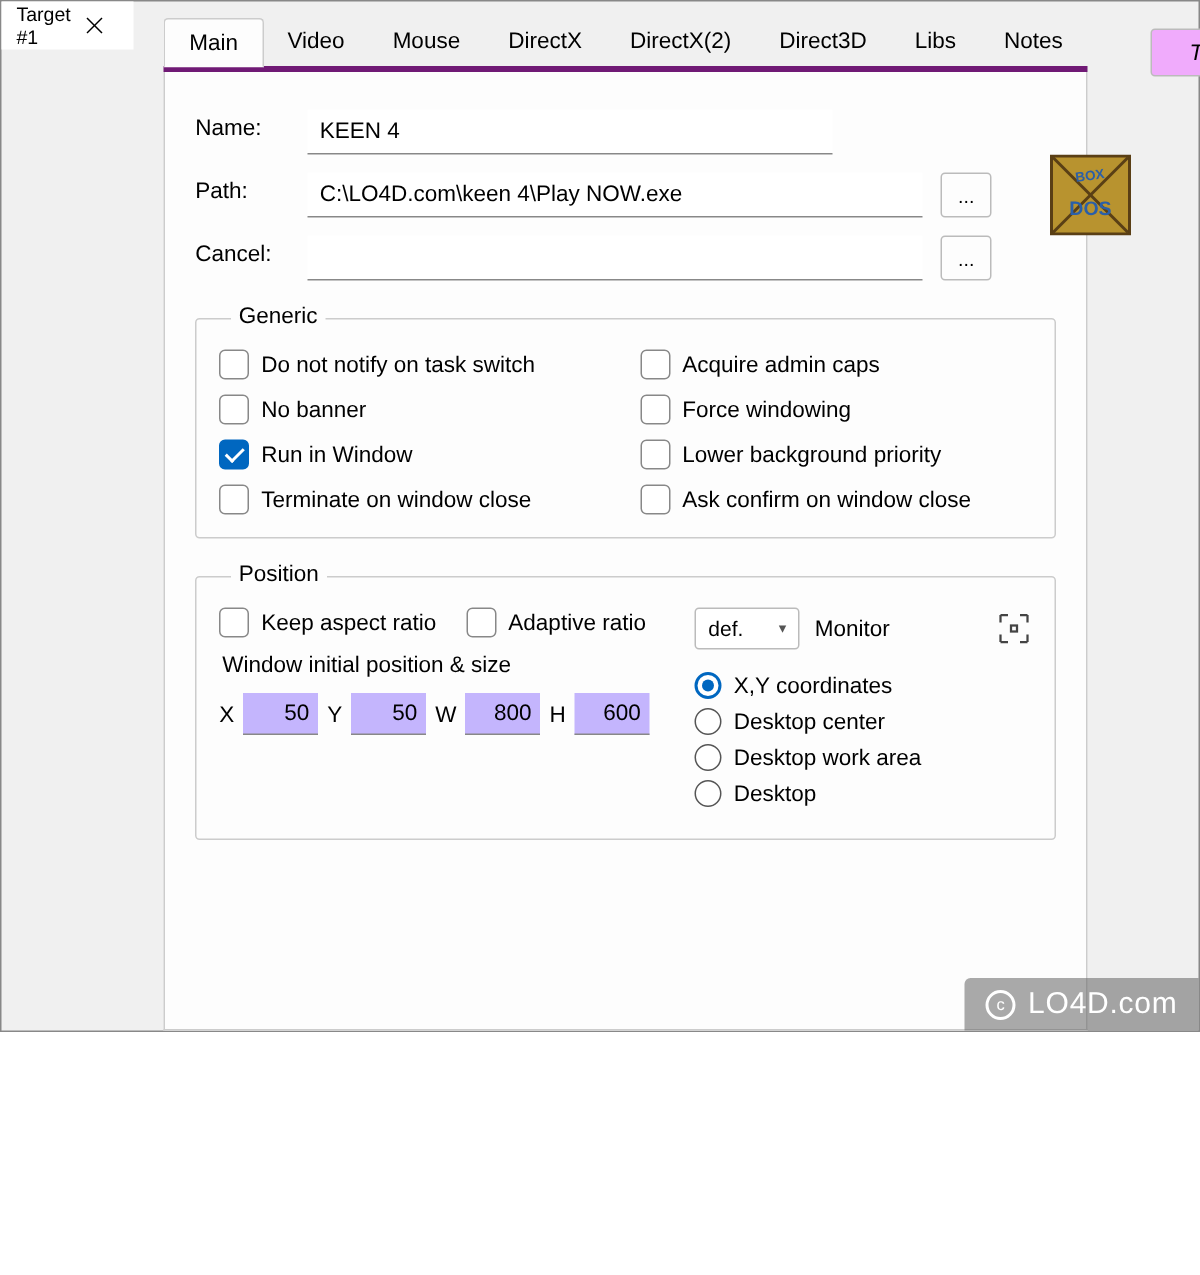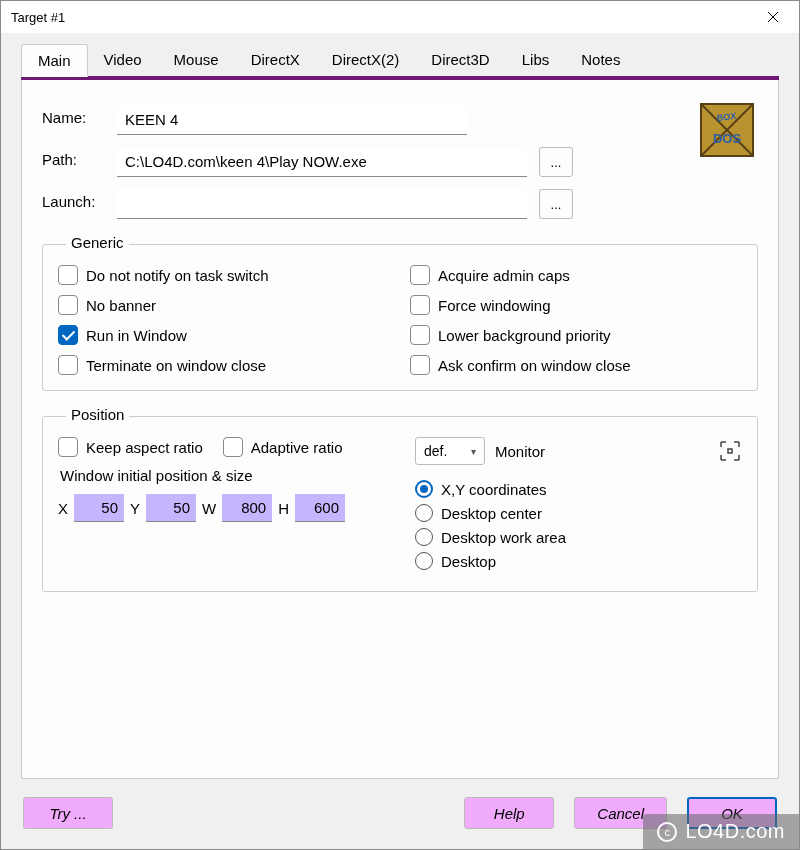--- a/index.html
+++ b/index.html
@@ -1,17 +1,17 @@
 <!DOCTYPE html>
 <html><head>
 <meta charset="utf-8">
 <style>
 * { box-sizing: border-box; font-family: 'Segoe UI', Tahoma, sans-serif; }
 body { margin: 0; padding: 0; background: #fff; }
-.window { width: 800px; height: 850px; border: 1px solid #888; background: #f0f0f0; position: relative; display: flex; flex-direction: column; }
+.window { width: 800px; height: 688px; border: 1px solid #888; background: #f0f0f0; position: relative; display: flex; flex-direction: row; }
 .titlebar { height: 32px; background: #fff; display: flex; align-items: center; padding: 0 10px; font-size: 13px; color: #000; }
 .titlebar-title { flex: 1; }
 .close-btn { width: 32px; height: 32px; display: flex; align-items: center; justify-content: center; cursor: pointer; font-size: 14px; }
 .content { flex: 1; padding: 10px 20px 0 20px; display: flex; flex-direction: column; }
 .tabs-wrap { background: #f0f0f0; }
 .tabs { display: flex; gap: 0; border-bottom: 4px solid #701a75; margin-bottom: 0; }
 .tab { padding: 7px 16px; font-size: 15px; cursor: pointer; color: #000; position: relative; top: 1px; }
 .tab.active { background: #fdfdfd; border: 1px solid #ccc; border-bottom: 1px solid #fdfdfd; border-radius: 3px 3px 0 0; }
 .tab-panel { flex: 1; background: #fdfdfd; border: 1px solid #ccc; border-top: none; padding: 25px 20px 15px 20px; font-size: 15px; color: #000; }
 .form-row { display: flex; align-items: flex-start; margin-bottom: 12px; }
@@ -82,21 +82,21 @@
       <div class="form-row">
         <div class="form-label">Name:</div>
         <input class="text-input name-input" value="KEEN 4" style="">
       </div>
       <div class="form-row">
         <div class="form-label">Path:</div>
         <input class="text-input path-input" value="C:\LO4D.com\keen 4\Play NOW.exe" style="">
         <button class="browse-btn">...</button>
       </div>
       <div class="form-row">
-        <div class="form-label">Launch:</div>
+        <div class="form-label">Cancel:</div>
         <input class="text-input path-input" value="" style="">
         <button class="browse-btn">...</button>
       </div>
 
       <div class="dosbox-icon">
         <svg width="54" height="54" viewBox="0 0 54 54">
           <rect x="1" y="1" width="52" height="52" fill="#b8932f" stroke="#5a3f15" stroke-width="2"></rect>
           <line x1="2" y1="2" x2="52" y2="52" stroke="#5a3f15" stroke-width="2"></line>
           <line x1="52" y1="2" x2="2" y2="52" stroke="#5a3f15" stroke-width="2"></line>
           <text x="27" y="17" text-anchor="middle" font-size="9" font-weight="bold" fill="#2a5fa8" transform="rotate(-8 27 17)">BOX</text>

